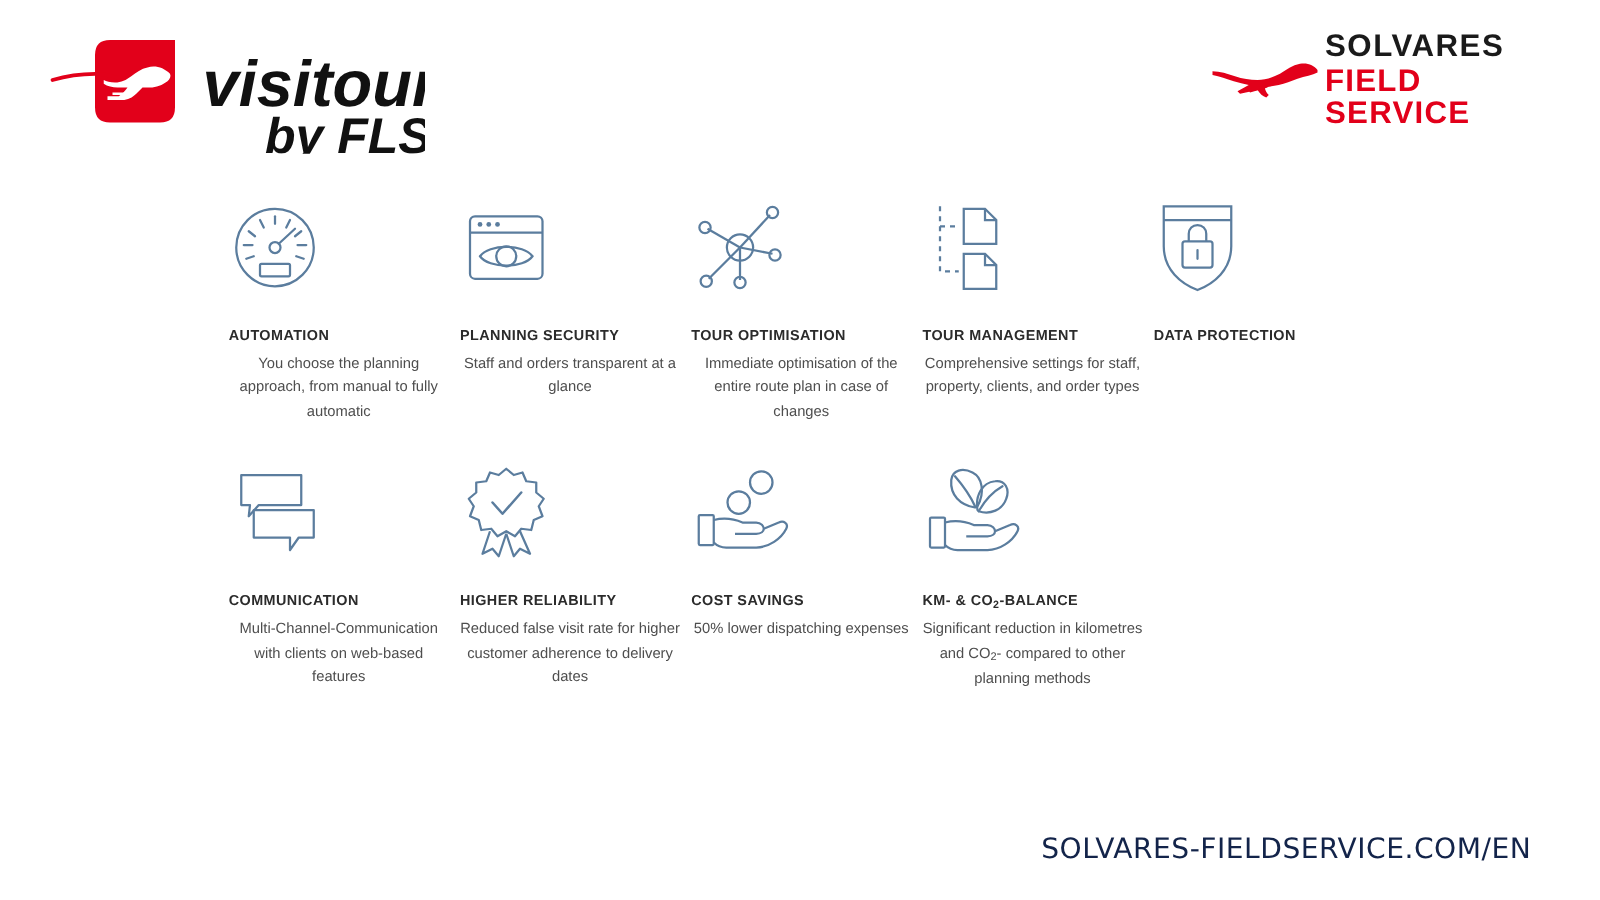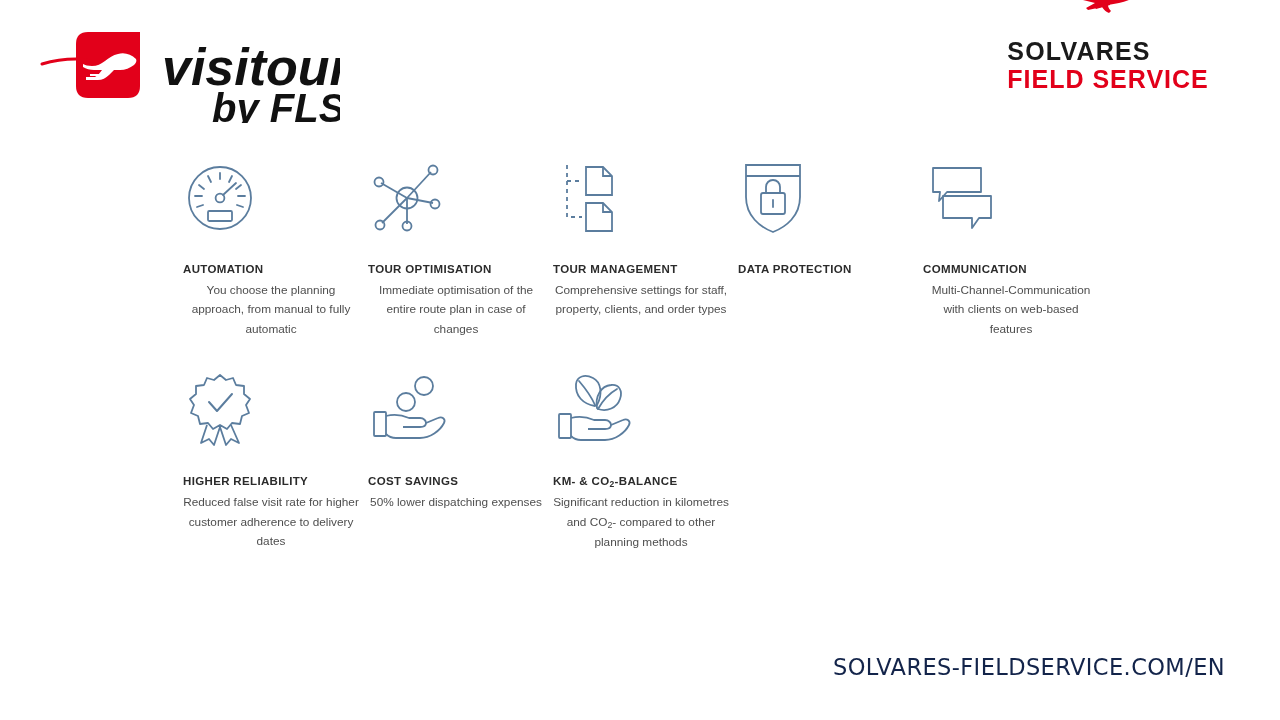--- a/index.html
+++ b/index.html
@@ -35,22 +35,21 @@
 
   .solvares-logo {
     position: absolute;
     right: 32px;
     top: 36px;
     width: 280px;
     height: 56px;
     display: flex;
     align-items: center;
     justify-content: flex-end;
-    gap: 20px;
-    flex-direction: column;
+    gap: 4px;
   }
   .solvares-mark { width: 88px; height: 40px; flex: none; }
   .solvares-wordmark {
     display: flex;
     flex-direction: column;
     line-height: 1.0;
   }
   .solvares-line1 {
     font-size: 25px;
     font-weight: bold;
@@ -114,21 +113,21 @@
     font-size: 8.8px;
     vertical-align: baseline;
     position: relative;
     top: 2px;
   }
 
   
   .footer-url {
     position: absolute;
     right: 55px;
-    bottom: 40px;
+    bottom: 28px;
     font-size: 22.5px;
     letter-spacing: 0.4px;
     color: #13244a;
     font-family: "DejaVu Sans", sans-serif;
     font-weight: 400;
   }
 </style>
 </head>
 <body>
 
@@ -189,20 +188,35 @@
         </g>
         <circle cx="37" cy="37" r="4.4"></circle>
         <line x1="40" y1="34" x2="53" y2="22" stroke-linecap="round"></line>
         <rect x="25" y="50" width="24" height="10" rx="1.2"></rect>
       </svg>
     </div>
     <div class="card-title">AUTOMATION</div>
     <div class="card-desc">You choose the planning approach, from manual to fully automatic</div>
   </div>
 
+  <div class="card">
+    <div class="icon-wrap">
+      <svg width="74" height="66" viewBox="0 0 74 66" fill="none" stroke="#5b7d9e" stroke-width="1.8">
+        <rect x="8" y="8" width="58" height="50" rx="4"></rect>
+        <line x1="8" y1="21" x2="66" y2="21"></line>
+        <circle cx="16" cy="14.5" r="1.9" fill="#5b7d9e" stroke="none"></circle>
+        <circle cx="23" cy="14.5" r="1.9" fill="#5b7d9e" stroke="none"></circle>
+        <circle cx="30" cy="14.5" r="1.9" fill="#5b7d9e" stroke="none"></circle>
+        <path d="M16 40 C23 30 51 30 58 40 C51 50 23 50 16 40 Z"></path>
+        <circle cx="37" cy="40" r="8"></circle>
+      </svg>
+    </div>
+    <div class="card-title">PLANNING SECURITY</div>
+    <div class="card-desc">Staff and orders transparent at a glance</div>
+  </div>
 
   <div class="card">
     <div class="icon-wrap">
       <svg width="78" height="74" viewBox="0 0 78 74" fill="none" stroke="#5b7d9e" stroke-width="1.8">
         <line x1="39" y1="37" x2="13" y2="22"></line>
         <line x1="39" y1="37" x2="63" y2="11"></line>
         <line x1="39" y1="37" x2="65" y2="42"></line>
         <line x1="39" y1="37" x2="14" y2="62"></line>
         <line x1="39" y1="37" x2="39" y2="63"></line>
         <circle cx="39" cy="37" r="10.5"></circle>

